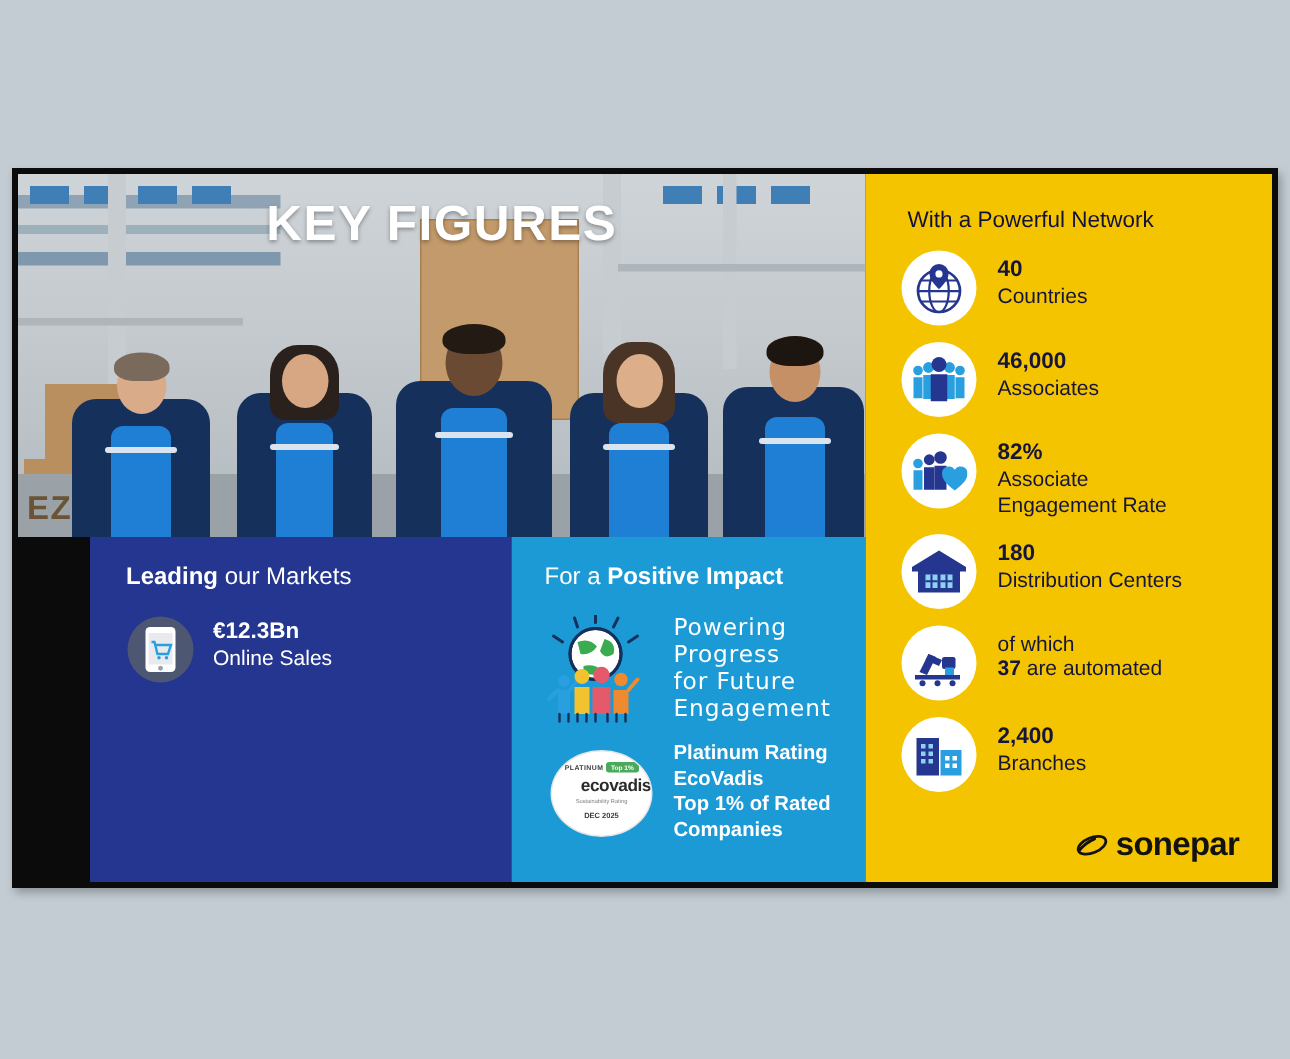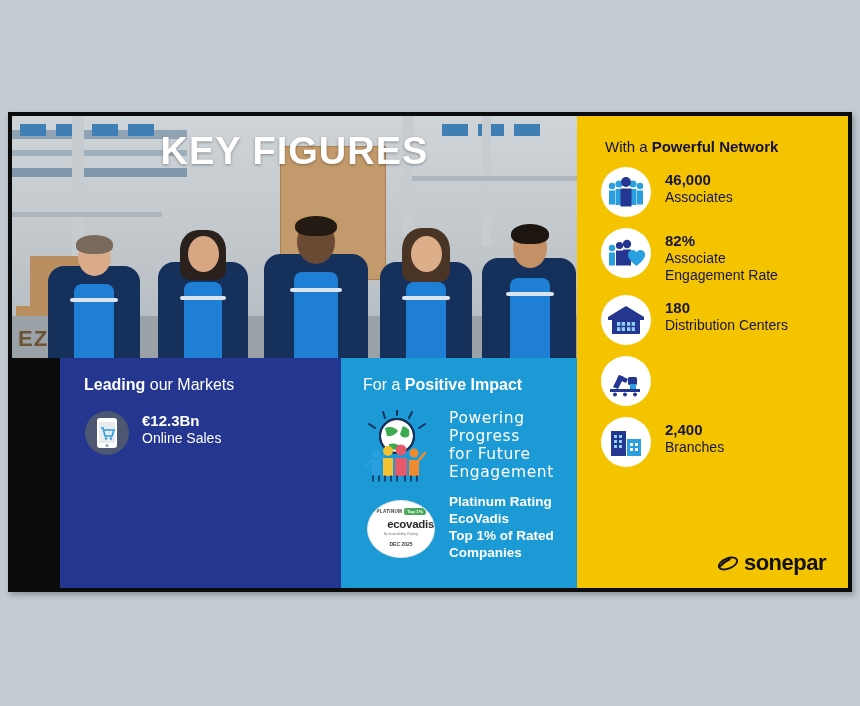--- a/index.html
+++ b/index.html
@@ -45,21 +45,21 @@
   .person{position:absolute;bottom:0;}
   .p-body{position:absolute;bottom:0;left:0;border-radius:16px 16px 0 0;background:#16305c;}
   .p-chest{position:absolute;border-radius:8px 8px 0 0;background:#1f7fd4;}
   .p-stripe{position:absolute;background:#d9e4ee;height:4px;border-radius:2px;}
   .p-head{position:absolute;border-radius:50%;}
   .p-hair{position:absolute;border-radius:50% 50% 40% 40%;}
   .p-hair-long{position:absolute;border-radius:40% 40% 20% 20%;}
 
   .title-wrap{position:absolute;left:0;right:0;top:16px;text-align:center;pointer-events:none;}
   .kf{
-    color:#ffffff;font-size:38px;font-weight:bold;letter-spacing:1px;
+    color:#ffffff;font-size:33px;font-weight:bold;letter-spacing:1px;
     text-shadow:0 1px 3px rgba(0,0,0,.35);margin:0;line-height:1;
   }
   .yr{
     color:#ffffff;font-size:88px;font-weight:bold;letter-spacing:-1px;
     margin:-6px 0 0 0;line-height:.92;opacity:.96;
     text-shadow:0 2px 4px rgba(0,0,0,.18);
   }
 
   
   .bottom-row{display:flex;flex:1;padding-left:48px;}
@@ -98,21 +98,21 @@
   .eco-sub{position:absolute;left:0;top:31px;width:100%;text-align:center;font-size:3.8px;color:#7d7d7d;}
   .eco-date{position:absolute;left:0;top:40px;width:100%;text-align:center;font-size:5px;font-weight:bold;color:#3a3a3a;}
   .eco-tx{color:#fff;font-size:13.5px;font-weight:bold;line-height:1.25;}
 
   
   .panel-yellow{
     flex:1;background:#f4c400;box-sizing:border-box;
     padding:22px 18px 10px 24px;position:relative;
   }
   .y-head{color:#12123a;font-size:15px;font-weight:normal;margin:0 0 12px 4px;}
-  .y-head b{font-weight:bold;}
+  .y-head b{font-weight:normal;}
   .y-stat{display:flex;align-items:flex-start;margin-bottom:11px;}
   .y-ic{flex:0 0 auto;width:50px;height:50px;border-radius:50%;background:#ffffff;display:flex;align-items:center;justify-content:center;margin-right:14px;}
   .y-tx{color:#16163c;font-size:14px;line-height:1.2;padding-top:4px;}
   .y-tx .b{font-weight:bold;font-size:15px;display:block;}
   .y-tx .n{font-weight:normal;}
   .y-tx .inline-b{font-weight:bold;}
 
   .sonepar{position:absolute;right:22px;bottom:12px;display:flex;align-items:center;}
   .sp-mark{width:22px;height:17px;margin-right:5px;}
   .sp-word{color:#121212;font-size:22px;font-weight:bold;letter-spacing:-.5px;}
@@ -292,20 +292,37 @@
               <div>Top 1% of Rated Companies</div>
             </div>
           </div>
         </div>
       </div>
     </div>
 
     <div class="panel-yellow">
       <p class="y-head"><span>With a </span><b>Powerful Network</b></p>
 
+      <div class="y-stat">
+        <div class="y-ic">
+          <svg width="36" height="36" viewBox="0 0 36 36">
+            <circle cx="18" cy="20" r="14" fill="none" stroke="#24368f" stroke-width="1.8"></circle>
+            <ellipse cx="18" cy="20" rx="6.5" ry="14" fill="none" stroke="#24368f" stroke-width="1.5"></ellipse>
+            <line x1="4" y1="20" x2="32" y2="20" stroke="#24368f" stroke-width="1.5"></line>
+            <line x1="6.5" y1="13" x2="29.5" y2="13" stroke="#24368f" stroke-width="1.3"></line>
+            <line x1="6.5" y1="27" x2="29.5" y2="27" stroke="#24368f" stroke-width="1.3"></line>
+            <path d="M18 2 a6.4 6.4 0 0 1 6.4 6.4 c0 4.6 -6.4 10.4 -6.4 10.4 s-6.4 -5.8 -6.4 -10.4 a6.4 6.4 0 0 1 6.4 -6.4 z" fill="#24368f"></path>
+            <circle cx="18" cy="8.6" r="2.4" fill="#ffffff"></circle>
+          </svg>
+        </div>
+        <div class="y-tx">
+          <span class="b">40</span>
+          <span class="n">Countries</span>
+        </div>
+      </div>
 
       <div class="y-stat">
         <div class="y-ic">
           <svg width="38" height="34" viewBox="0 0 38 34">
             <circle cx="5" cy="11" r="3.2" fill="#2a9fe0"></circle>
               <path d="M2 15.5 h6 v14 h-6 z" fill="#2a9fe0"></path>
             <circle cx="12" cy="9" r="3.6" fill="#2a9fe0"></circle>
               <path d="M8.5 14 h7 v16 h-7 z" fill="#2a9fe0"></path>
             <circle cx="33" cy="11" r="3.2" fill="#2a9fe0"></circle>
               <path d="M30 15.5 h6 v14 h-6 z" fill="#2a9fe0"></path>
@@ -364,20 +381,24 @@
           <svg width="38" height="32" viewBox="0 0 38 32">
             <path d="M6 22 L12 10 l5 2 L11 24 z" fill="#24368f"></path>
             <path d="M12 10 l9 4 l-2 4 l-9 -4 z" fill="#24368f"></path>
             <rect x="21" y="12" width="9" height="8" rx="1.5" fill="#24368f"></rect>
             <rect x="23" y="19" width="6" height="5" fill="#2a9fe0"></rect>
             <path d="M3 24 h30 v3 h-30 z" fill="#24368f"></path>
             <circle cx="8" cy="29.5" r="2" fill="#24368f"></circle>
             <circle cx="18" cy="29.5" r="2" fill="#24368f"></circle>
             <circle cx="28" cy="29.5" r="2" fill="#24368f"></circle>
           </svg>
+        </div>
+        <div class="y-tx">
+          <div class="n">of which</div>
+          <div><span class="inline-b">37</span><span class="n"> are automated</span></div>
         </div>
       </div>
 
       <div class="y-stat">
         <div class="y-ic">
           <svg width="38" height="32" viewBox="0 0 38 32">
             <rect x="4" y="5" width="15" height="25" fill="#24368f"></rect>
             <rect x="20" y="13" width="14" height="17" fill="#2a9fe0"></rect>
             <g fill="#8ed2f2">
               <rect x="7" y="9" width="3" height="3"></rect>

